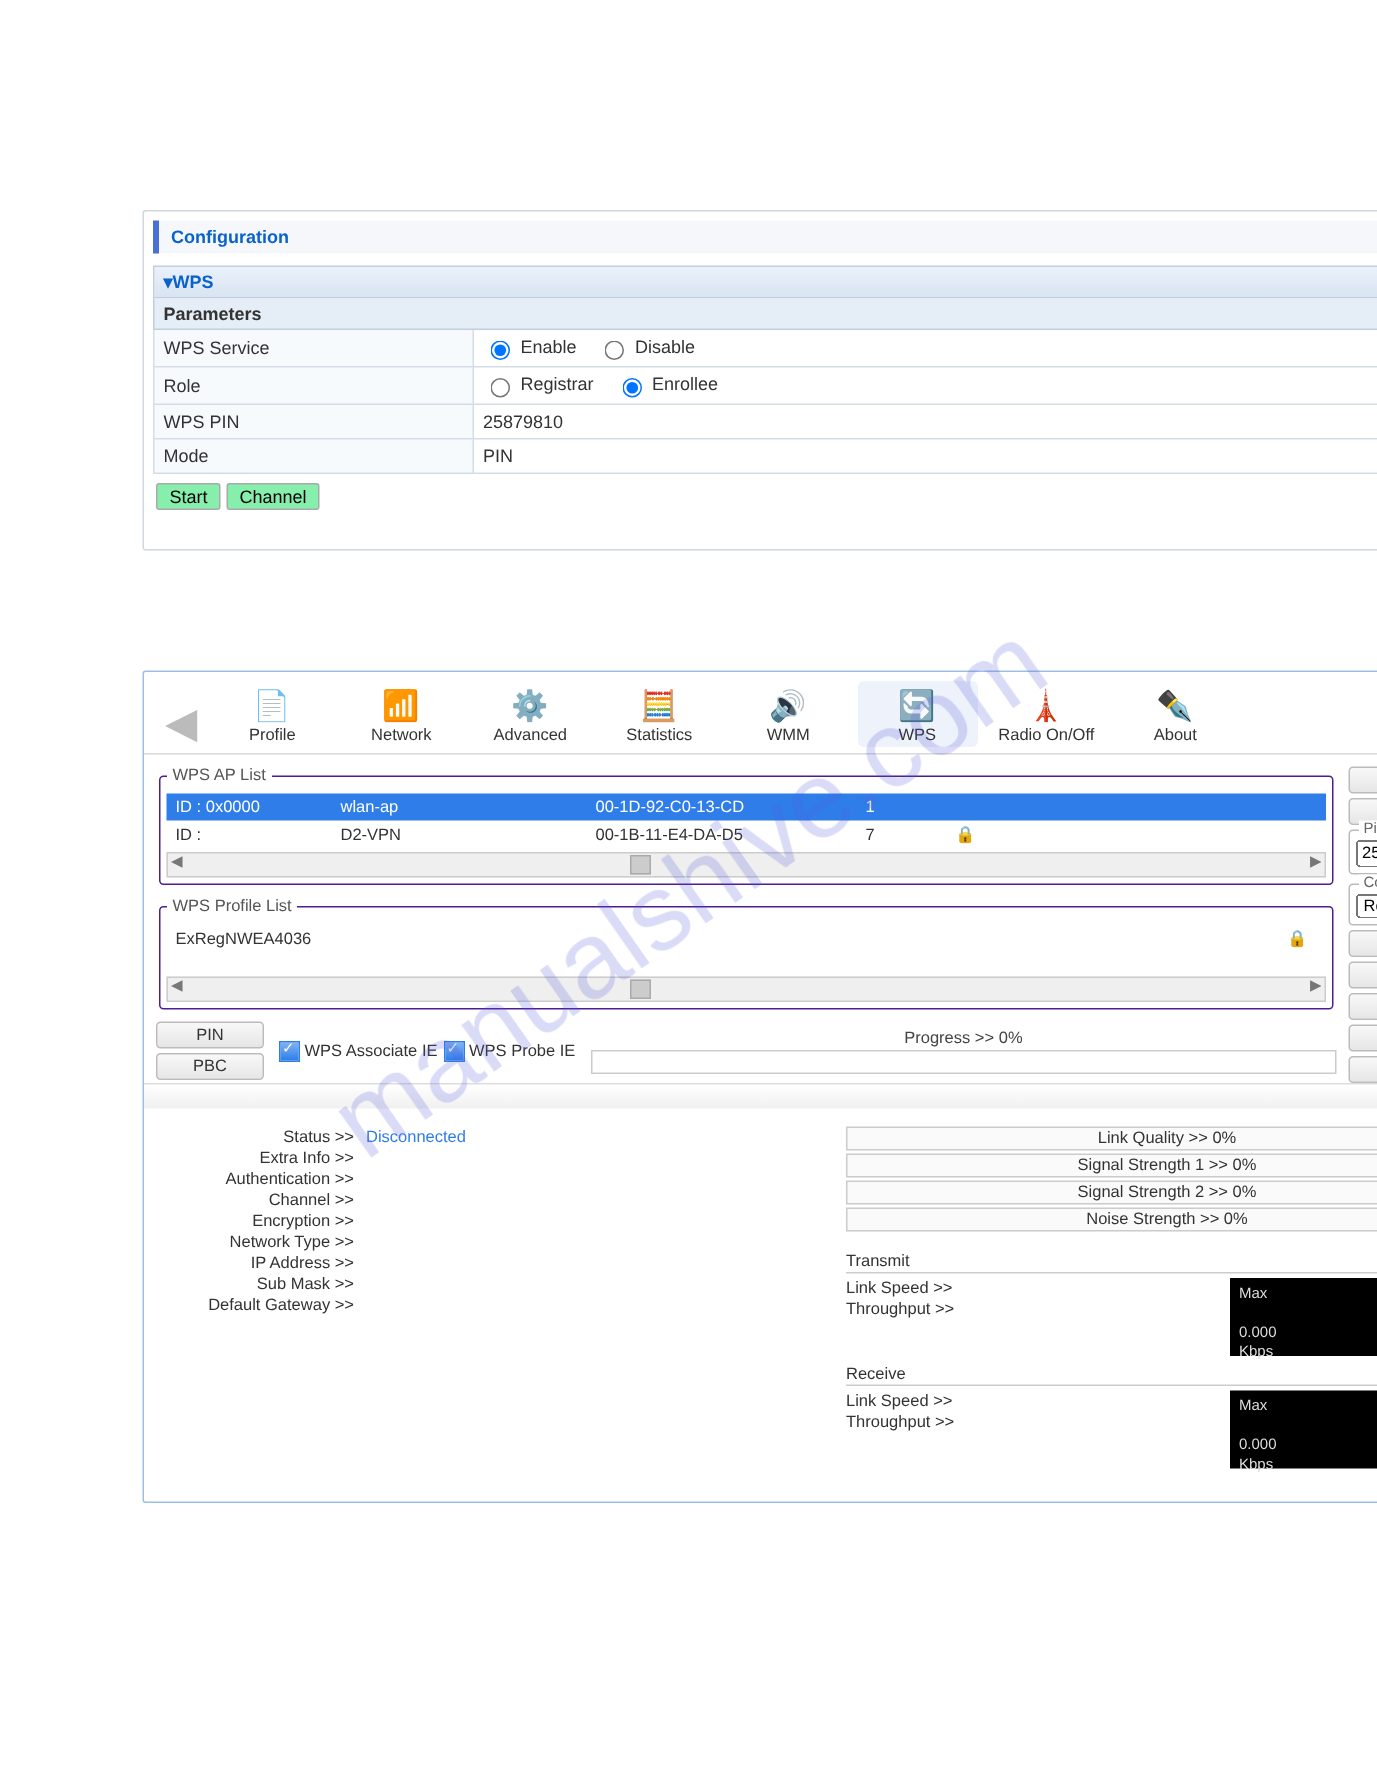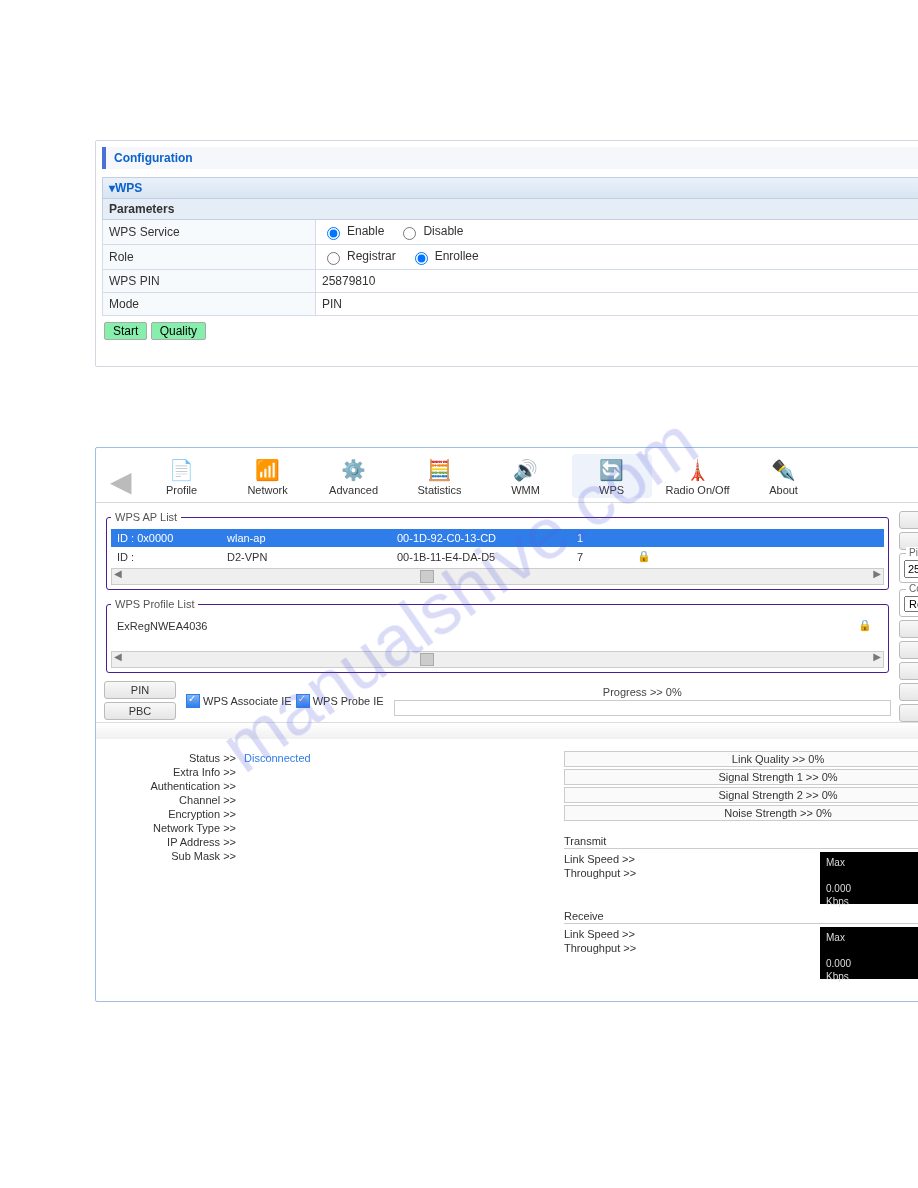--- a/index.html
+++ b/index.html
@@ -116,21 +116,21 @@
       <td>25879810</td>
     </tr>
     <tr>
       <td class="lbl">Mode</td>
       <td>PIN</td>
     </tr>
   </tbody>
       </table>
   <div class="btnrow">
     <button class="flat">Start</button>
-    <button class="flat">Quality</button>
+    <button class="flat">Channel</button>
   </div>
 </div>
 
 <div class="util">
   <div class="toolbar">
     <div class="arrow">◀</div>
     <div class="tbtn">
           <div class="ico">📄</div>
           <div>Profile</div>
         </div>
@@ -272,20 +272,24 @@
       <div class="srow">
             <div class="k">Network Type &gt;&gt;</div>
             <div class="v"></div>
           </div>
       <div class="srow">
             <div class="k">IP Address &gt;&gt;</div>
             <div class="v"></div>
           </div>
       <div class="srow">
             <div class="k">Sub Mask &gt;&gt;</div>
+            <div class="v"></div>
+          </div>
+      <div class="srow">
+            <div class="k">Default Gateway &gt;&gt;</div>
             <div class="v"></div>
           </div>
     </div>
     <div class="scol">
       <div class="bars">
         <div class="bar">Link Quality &gt;&gt; 0%</div>
         <div class="bar">Signal Strength 1 &gt;&gt; 0%</div>
         <div class="bar">Signal Strength 2 &gt;&gt; 0%</div>
         <div class="bar">Noise Strength &gt;&gt; 0%</div>
       </div>

